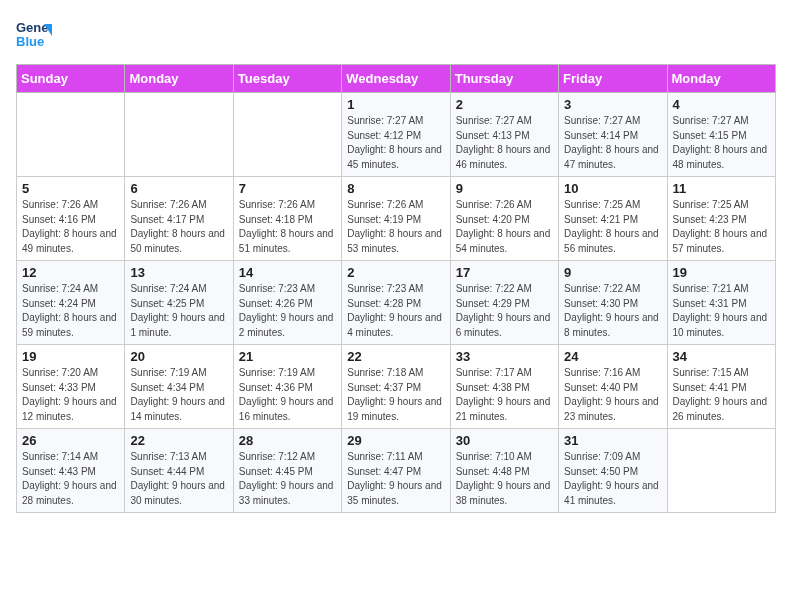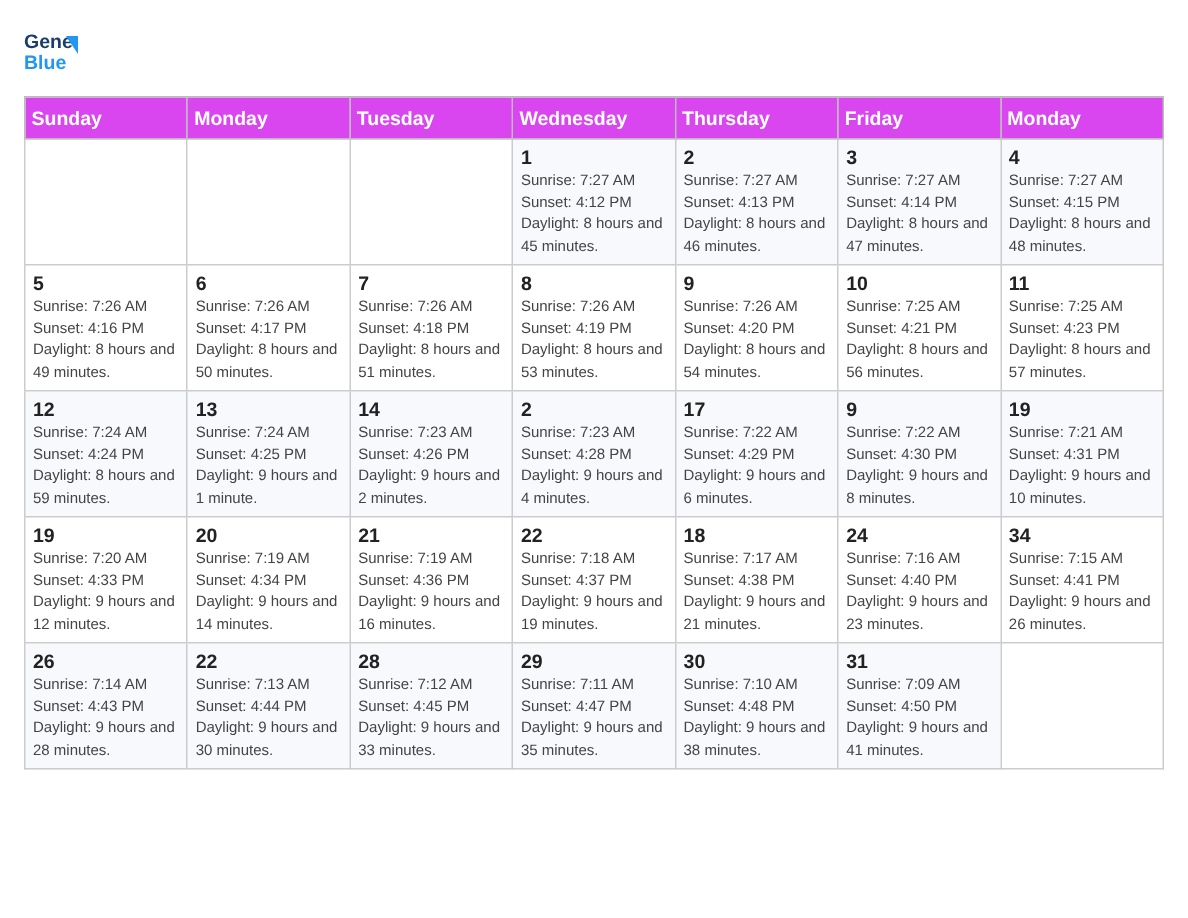--- a/index.html
+++ b/index.html
@@ -201,21 +201,21 @@
         </td>
         <td>
           <span class="day-number">21</span>
           <div class="day-info">Sunrise: 7:19 AM<br>Sunset: 4:36 PM<br>Daylight: 9 hours and 16 minutes.</div>
         </td>
         <td>
           <span class="day-number">22</span>
           <div class="day-info">Sunrise: 7:18 AM<br>Sunset: 4:37 PM<br>Daylight: 9 hours and 19 minutes.</div>
         </td>
         <td>
-          <span class="day-number">18</span>
+          <span class="day-number">33</span>
           <div class="day-info">Sunrise: 7:17 AM<br>Sunset: 4:38 PM<br>Daylight: 9 hours and 21 minutes.</div>
         </td>
         <td>
           <span class="day-number">24</span>
           <div class="day-info">Sunrise: 7:16 AM<br>Sunset: 4:40 PM<br>Daylight: 9 hours and 23 minutes.</div>
         </td>
         <td>
           <span class="day-number">34</span>
           <div class="day-info">Sunrise: 7:15 AM<br>Sunset: 4:41 PM<br>Daylight: 9 hours and 26 minutes.</div>
         </td>

